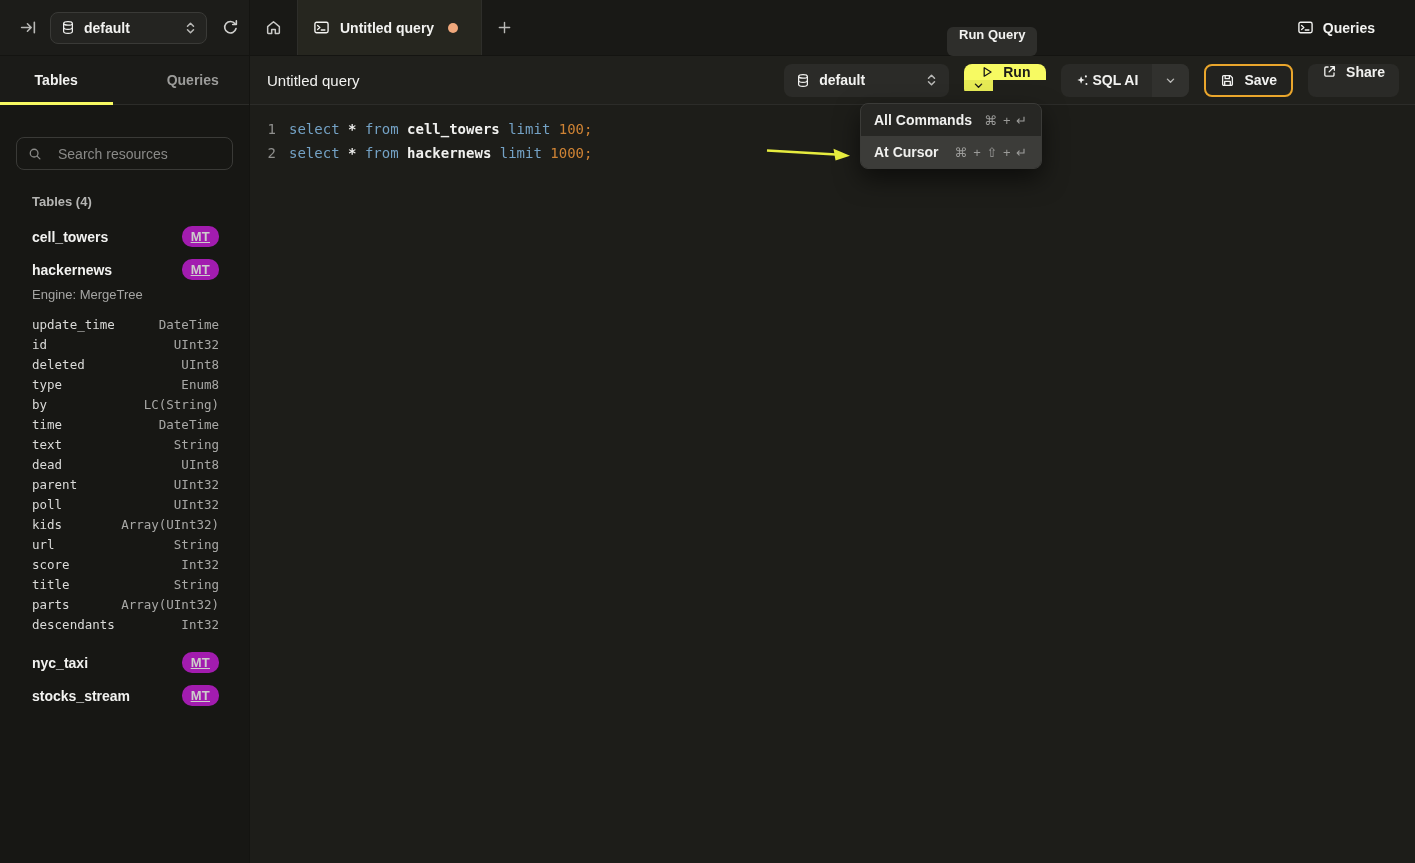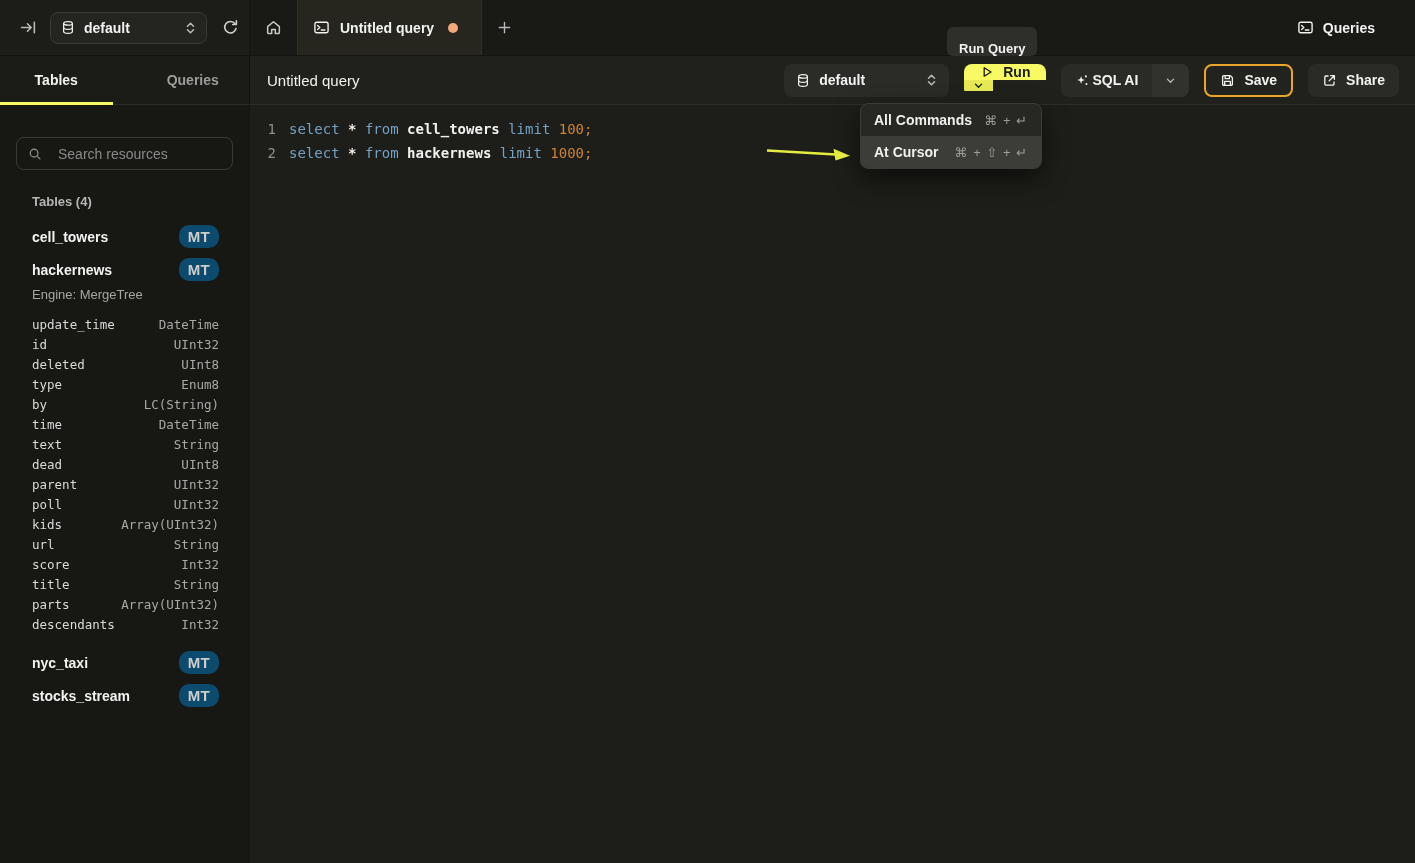--- a/index.html
+++ b/index.html
@@ -44,21 +44,21 @@
   .sidebar-tab.active::after{content:"";position:absolute;left:0;right:0;bottom:-1px;height:3px;background:var(--yellow)}
   .sidebar-body{padding:17px 16px 0;flex:none}
   .new-table-btn{height:33px;display:flex;align-items:center;justify-content:center;gap:9px;background:var(--yellow);border-radius:8px;color:#1b1b18;font-size:14px;font-weight:600;cursor:pointer;}
   .search-box{margin-top:15px;height:33px;display:flex;align-items:center;gap:16px;padding:0 11px;border:1px solid var(--border);border-radius:8px;color:#8a8a88;}
   .search-box input{flex:1;background:transparent;border:0;outline:none;color:var(--text);font-size:14px;font-family:"Liberation Sans",sans-serif;}
   .search-box input::placeholder{color:#8a8a88}
   .resource-list{padding:24px 30px 0 32px;overflow:hidden;flex:1}
   .section-label{font-size:13px;font-weight:600;color:#b5b5b3;margin-bottom:11px;}
   .table-row{display:flex;align-items:center;justify-content:space-between;height:33px;cursor:pointer;}
   .table-name{font-size:14px;font-weight:600;color:var(--text)}
-  .mt-badge{background:#0c4a6e;color:#cdcdcb;font-size:15px;font-weight:600;padding:3px 9px;border-radius:10px;letter-spacing:.3px;}
+  .mt-badge{background:#a21caf;color:#cdcdcb;font-size:13px;font-weight:600;padding:3px 9px;border-radius:10px;letter-spacing:.3px;text-decoration:underline;}
   .engine-label{font-size:13px;color:#a5a5a3;margin:1px 0 12px;}
   .columns{margin:2px 0 12px;}
   .column-row{display:flex;align-items:center;justify-content:space-between;height:20px;font-family:"DejaVu Sans Mono",monospace;font-size:12.5px;}
   .col-name{color:#dadad8}
   .col-type{color:#a8a8a6}
 
   
   .main{position:absolute;left:250px;top:56px;width:1165px;height:807px;background:var(--bg-main);}
   .editor-toolbar{height:49px;display:flex;align-items:center;justify-content:space-between;padding:0 16px 0 17px;background:var(--bg-toolbar);border-bottom:1px solid var(--border-soft);}
   .editor-title{font-size:15px;font-weight:500;color:var(--text)}
@@ -66,32 +66,32 @@
   .db-select2{width:165px;height:33px;display:flex;align-items:center;gap:9px;padding:0 12px;background:var(--bg-control);border-radius:8px;cursor:pointer;}
   .db-select2 .lbl{font-size:14px;font-weight:600;color:var(--text)}
   .db-select2 .updown{margin-left:auto;color:#b9b9b7}
   .run-btn{display:flex;height:33px;border-radius:8px;overflow:hidden;cursor:pointer;flex-direction:column;}
   .run-main{display:flex;align-items:center;gap:9px;padding:0 16px;background:var(--yellow);color:#1b1b18;font-size:14px;font-weight:600;}
   .run-caret{width:29px;display:flex;align-items:center;justify-content:center;background:var(--yellow2);color:#1b1b18;}
   .sqlai-btn{display:flex;height:33px;border-radius:8px;overflow:hidden;cursor:pointer;background:#2a2a27;}
   .sqlai-main{display:flex;align-items:center;gap:2px;padding:0 14px;font-size:14px;font-weight:700;color:var(--text);}
   .sqlai-caret{width:37px;display:flex;align-items:center;justify-content:center;background:#31312e;color:#b9b9b7;}
   .save-btn{height:33px;display:flex;align-items:center;gap:9px;padding:0 14px;border:2px solid var(--amber);border-radius:8px;background:#22221f;font-size:14px;font-weight:600;color:var(--text);cursor:pointer;}
-  .share-btn{height:33px;display:flex;align-items:center;gap:9px;padding:0 14px;border-radius:8px;background:#2a2a27;font-size:14px;font-weight:600;color:var(--text);cursor:pointer;}
+  .share-btn{height:33px;display:flex;align-items:flex-start;gap:9px;padding:0 14px;border-radius:8px;background:#2a2a27;font-size:14px;font-weight:600;color:var(--text);cursor:pointer;}
 
   .editor{padding:12px 0;font-family:"DejaVu Sans Mono",monospace;font-size:14px;line-height:24px;cursor:text;}
   .code-line{display:flex;}
   .gutter{width:26px;flex:none;text-align:right;color:var(--gutter);}
   .code{padding-left:13px;white-space:pre;color:var(--mono);}
   .tok-kw{color:var(--kw)}
   .tok-op,.tok-ident{color:#f0f0ee;font-weight:bold}
   .tok-num{color:var(--num)}
 
   
-  .tooltip{position:absolute;left:947px;top:27px;height:29px;display:flex;align-items:flex-end;padding:0 12px;background:#2e2e2b;border-radius:6px;font-size:13px;font-weight:600;color:var(--text);z-index:5;}
+  .tooltip{position:absolute;left:947px;top:27px;height:29px;display:flex;align-items:flex-start;padding:0 12px;background:#2e2e2b;border-radius:6px;font-size:13px;font-weight:600;color:var(--text);z-index:5;}
   .run-menu{position:absolute;left:860px;top:103px;width:182px;background:var(--menu-bg);border:1px solid #3b3b38;border-radius:8px;overflow:hidden;z-index:6;box-shadow:0 10px 24px rgba(0,0,0,.55);}
   .menu-item{height:32px;display:flex;align-items:center;justify-content:space-between;padding:0 13px;font-size:14px;font-weight:600;color:#f0f0ee;cursor:pointer;}
   .menu-item.hl{background:var(--menu-hl)}
   .menu-shortcut{margin-left:12px;font-size:13px;font-weight:400;color:#9c9c9a;letter-spacing:1px;white-space:nowrap}
   .annotation-arrow{position:absolute;left:762px;top:141px;z-index:7;}
 </style>
 </head>
 <body>
 
 <div class="app">

